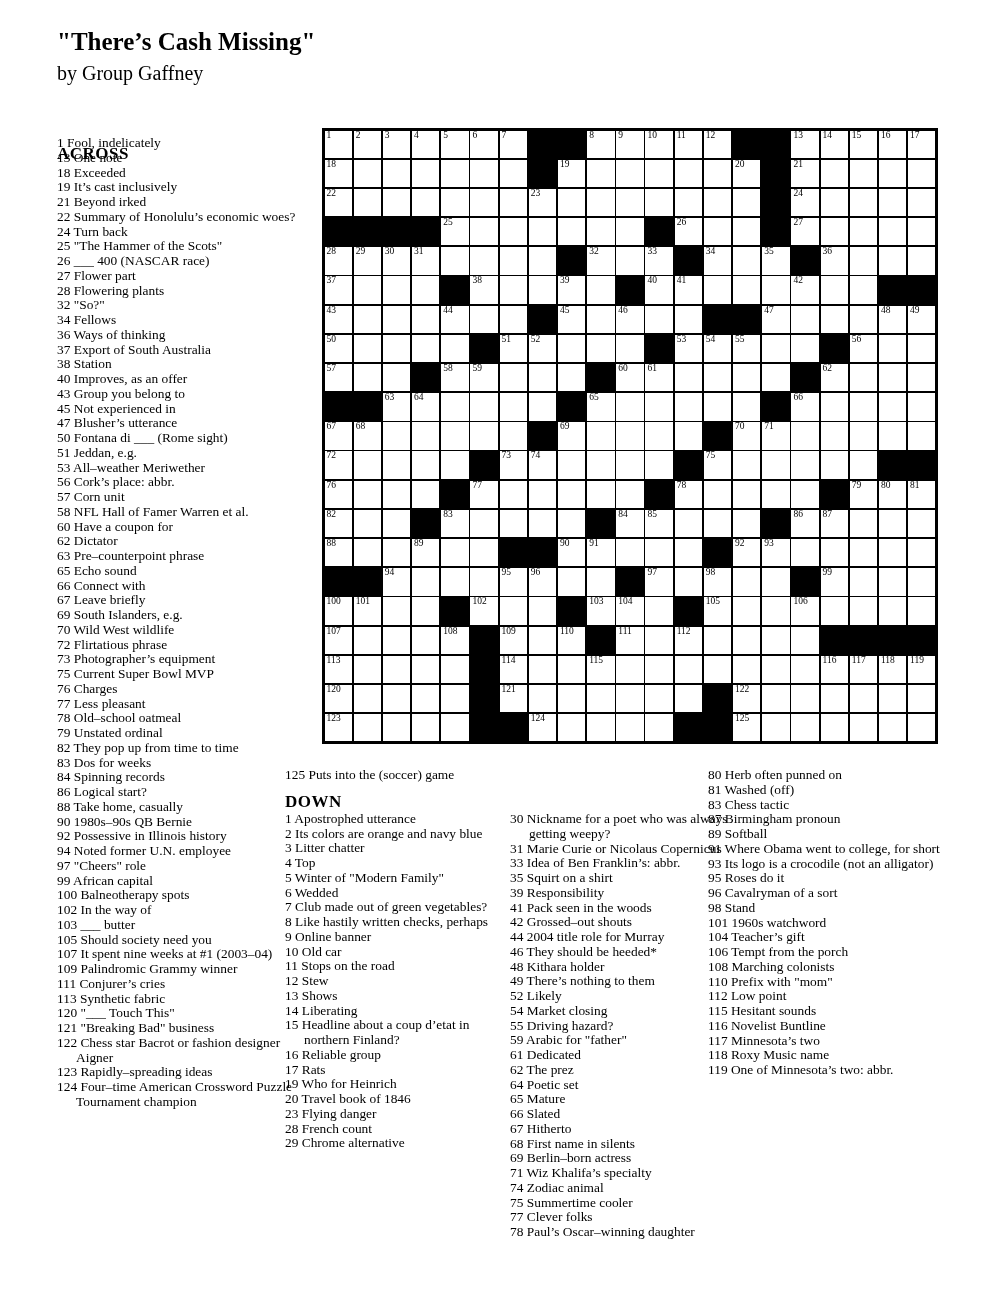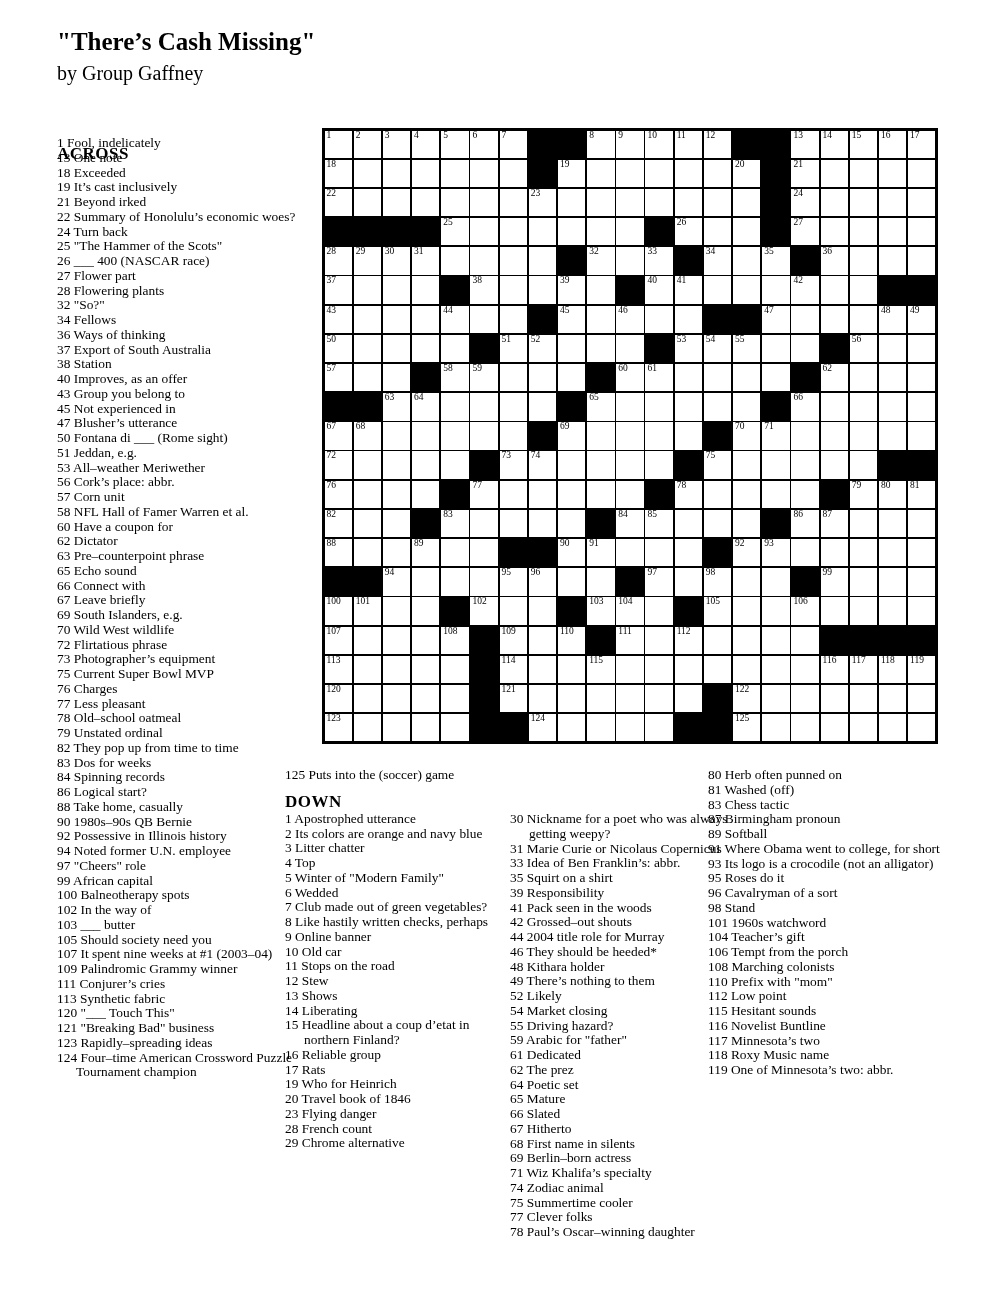--- a/index.html
+++ b/index.html
@@ -110,20 +110,21 @@
     <div class="clue"><span>100</span> Balneotherapy spots</div>
     <div class="clue"><span>102</span> In the way of</div>
     <div class="clue"><span>103</span> ___ butter</div>
     <div class="clue"><span>105</span> Should society need you</div>
     <div class="clue"><span>107</span> It spent nine weeks at #1 (2003–04)</div>
     <div class="clue"><span>109</span> Palindromic Grammy winner</div>
     <div class="clue"><span>111</span> Conjurer’s cries</div>
     <div class="clue"><span>113</span> Synthetic fabric</div>
     <div class="clue"><span>120</span> "___ Touch This"</div>
     <div class="clue"><span>121</span> "Breaking Bad" business</div>
+    <div class="clue"><span>122</span> Chess star Bacrot or fashion designer Aigner</div>
     <div class="clue"><span>123</span> Rapidly–spreading ideas</div>
     <div class="clue"><span>124</span> Four–time American Crossword Puzzle Tournament champion</div>
   </div>
 
 <div class="crossword">
     <div class="cell">
       <span class="cnum">1</span>
     </div>
     <div class="cell">
       <span class="cnum">2</span>

